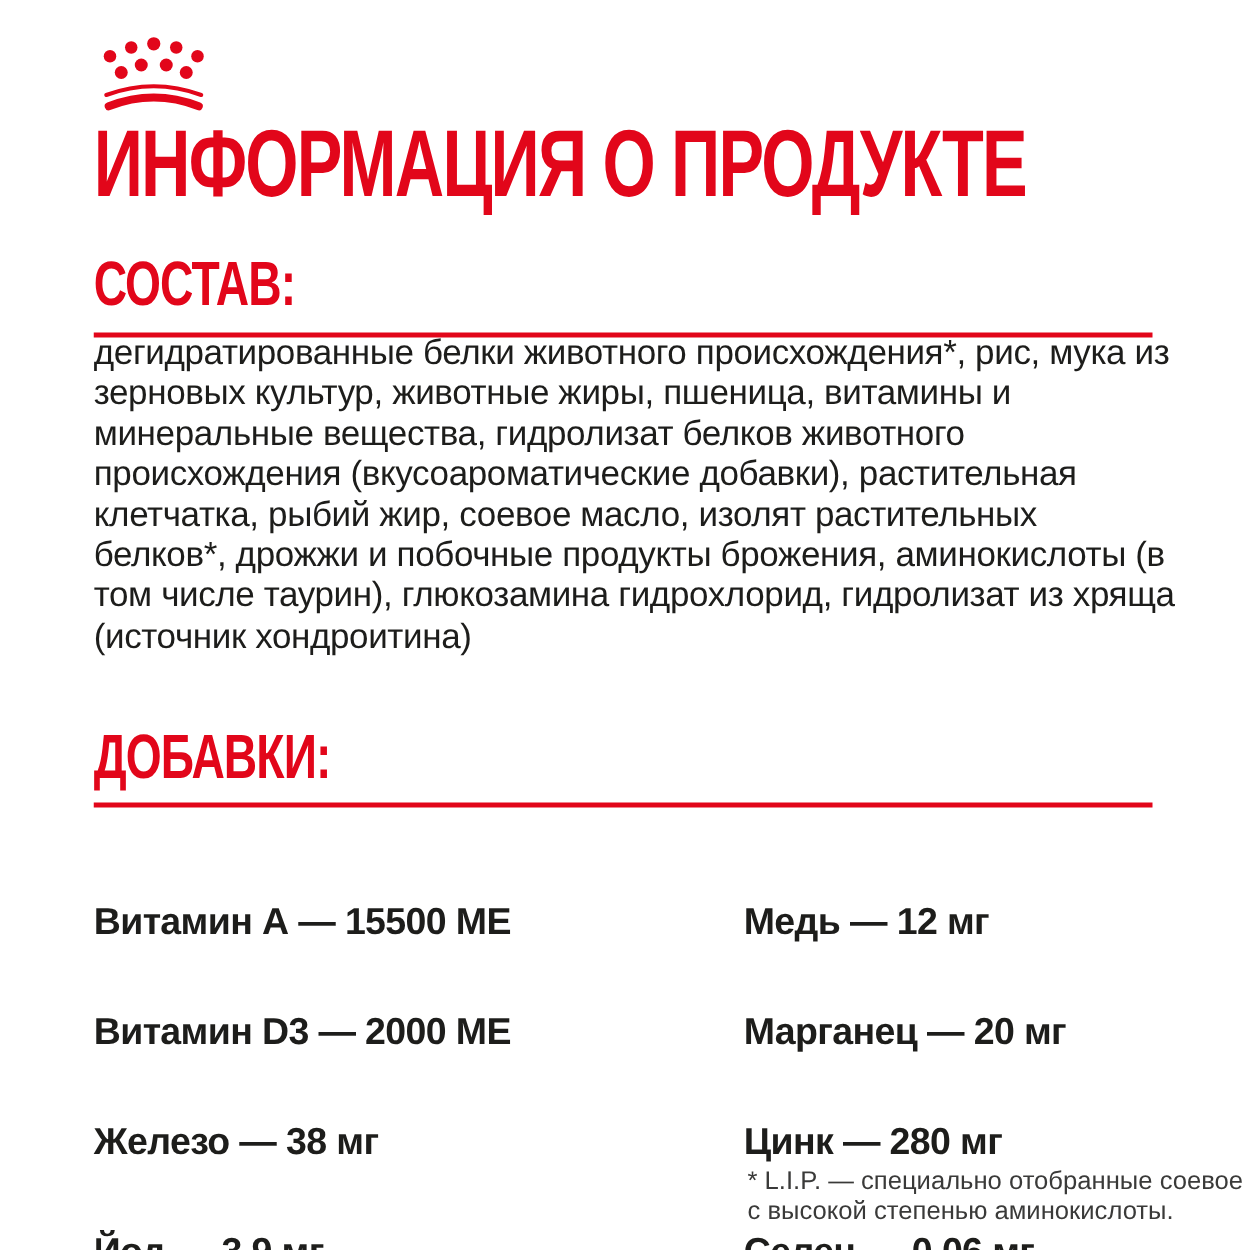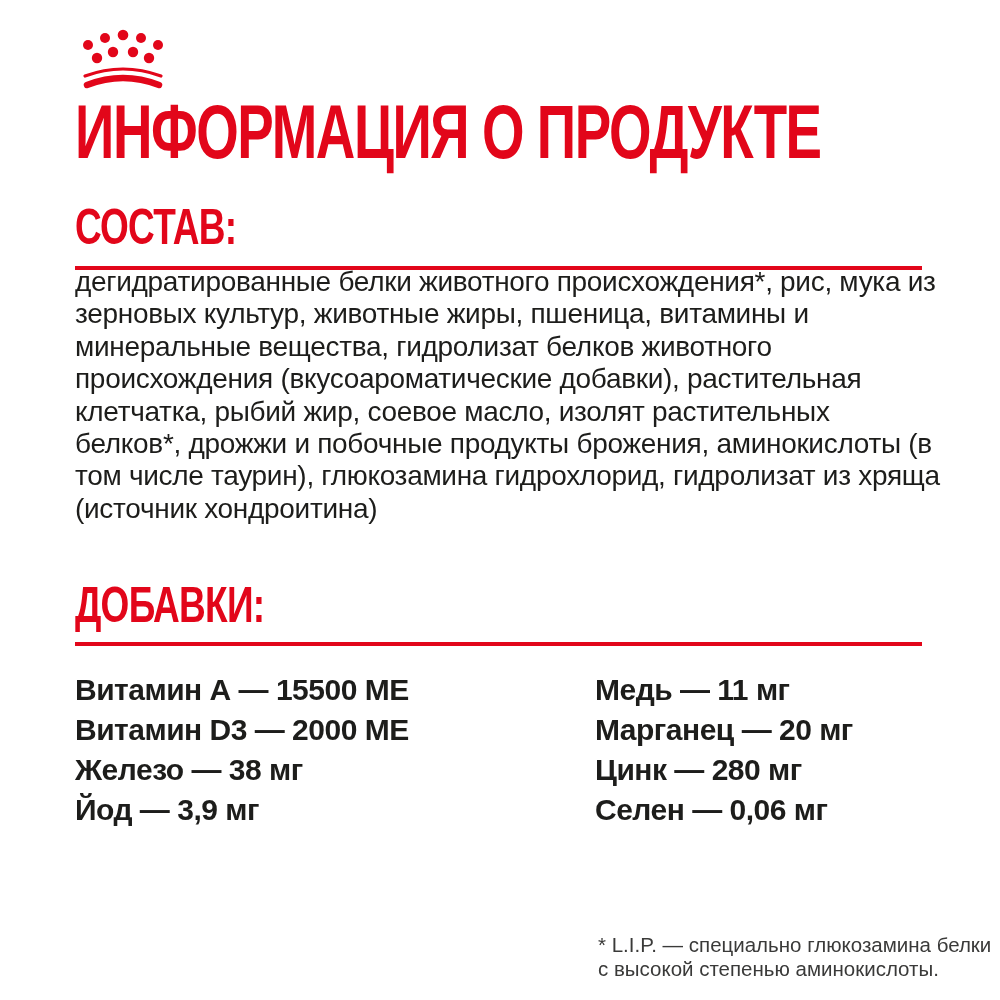--- a/index.html
+++ b/index.html
@@ -62,20 +62,21 @@
   }
   .additives-col{
     list-style:none;
   }
   .additives-col.left{width:520px;}
   .additives-col.right{flex:1;}
   .additives-col li{
     font-size:30px;line-height:40px;font-weight:700;
     letter-spacing:-0.5px;white-space:nowrap;
     color:var(--body-text);
+    margin-top:48px;
   }
 
   .footnote{
     position:absolute;left:598px;top:933px;
     font-size:20.5px;line-height:23.5px;font-weight:400;
     color:var(--footnote-text);
   }
 </style>
 </head>
 <body>
@@ -112,26 +113,26 @@
     <div class="rule rule-additives"></div>
 
     <div class="additives-columns">
       <ul class="additives-col left">
         <li>Витамин А — 15500 МЕ</li>
         <li>Витамин D3 — 2000 МЕ</li>
         <li>Железо — 38 мг</li>
         <li>Йод — 3,9 мг</li>
       </ul>
       <ul class="additives-col right">
-        <li>Медь — 11 мг</li>
+        <li>Медь — 12 мг</li>
         <li>Марганец — 20 мг</li>
         <li>Цинк — 280 мг</li>
         <li>Селен — 0,06 мг</li>
       </ul>
     </div>
   </section>
 
   <footer class="footnote">
-    <div>* L.I.P. — специально глюкозамина белки</div>
+    <div>* L.I.P. — специально отобранные соевое</div>
     <div>с высокой степенью аминокислоты.</div>
   </footer>
 
 </div>
 
 </body></html>

